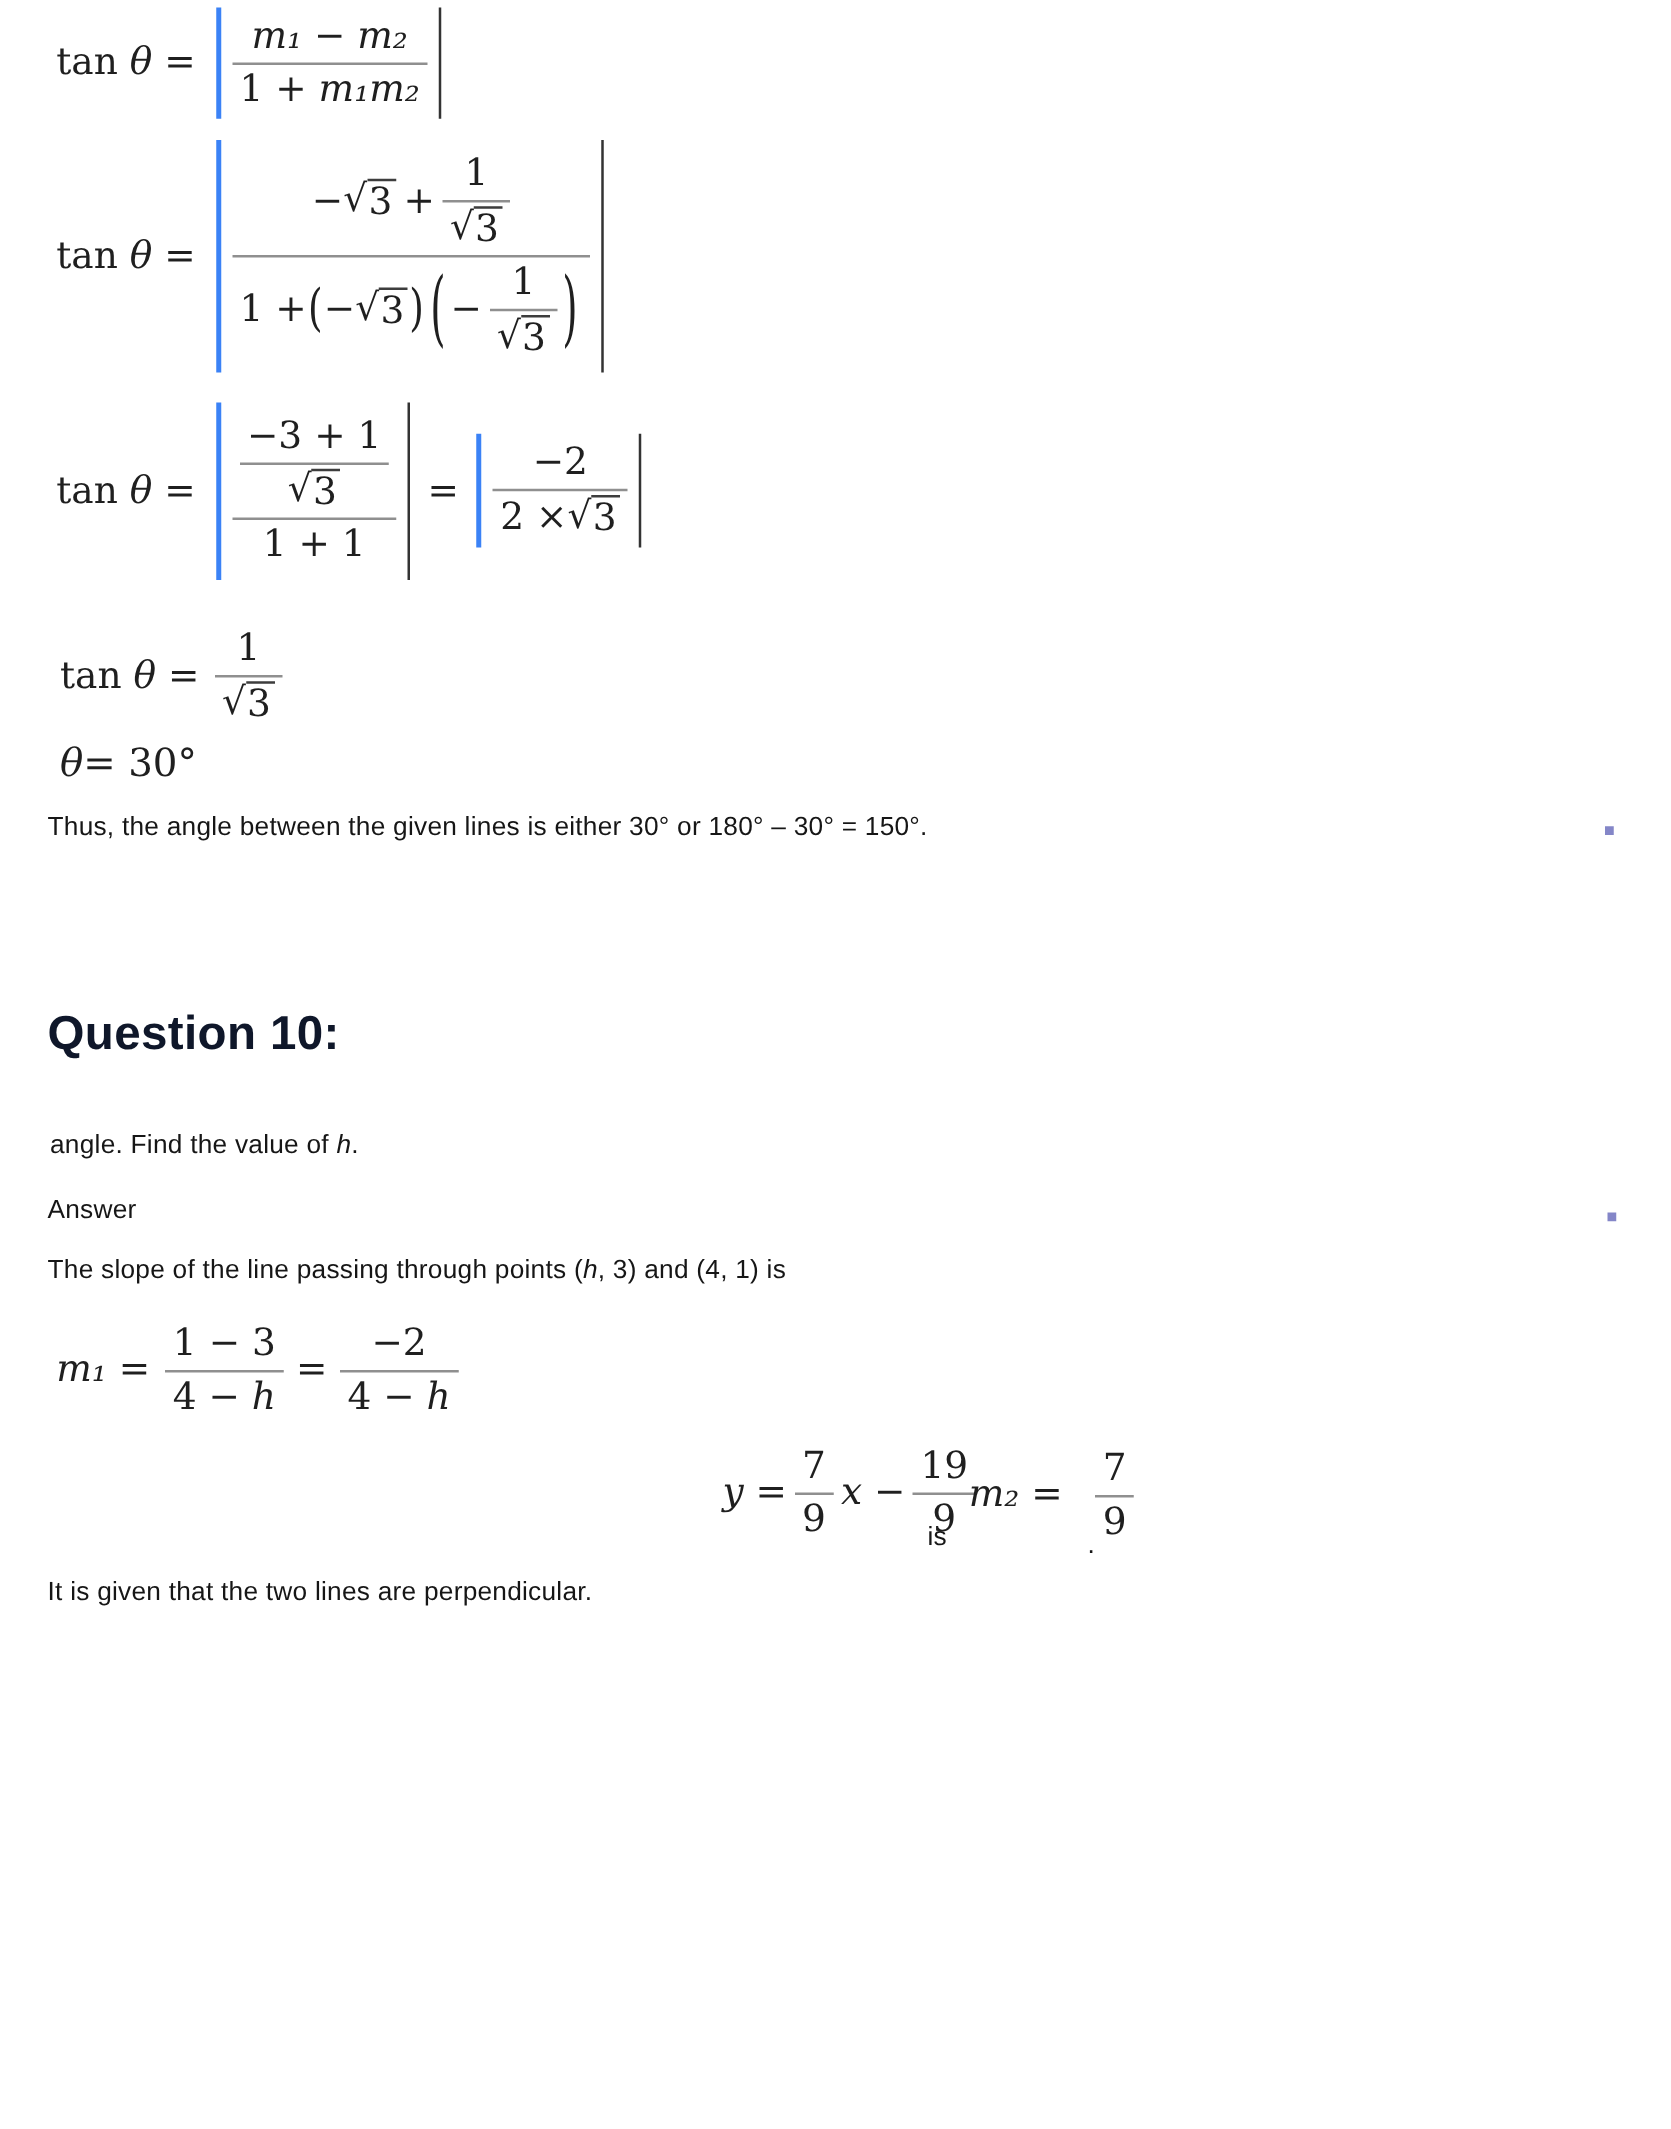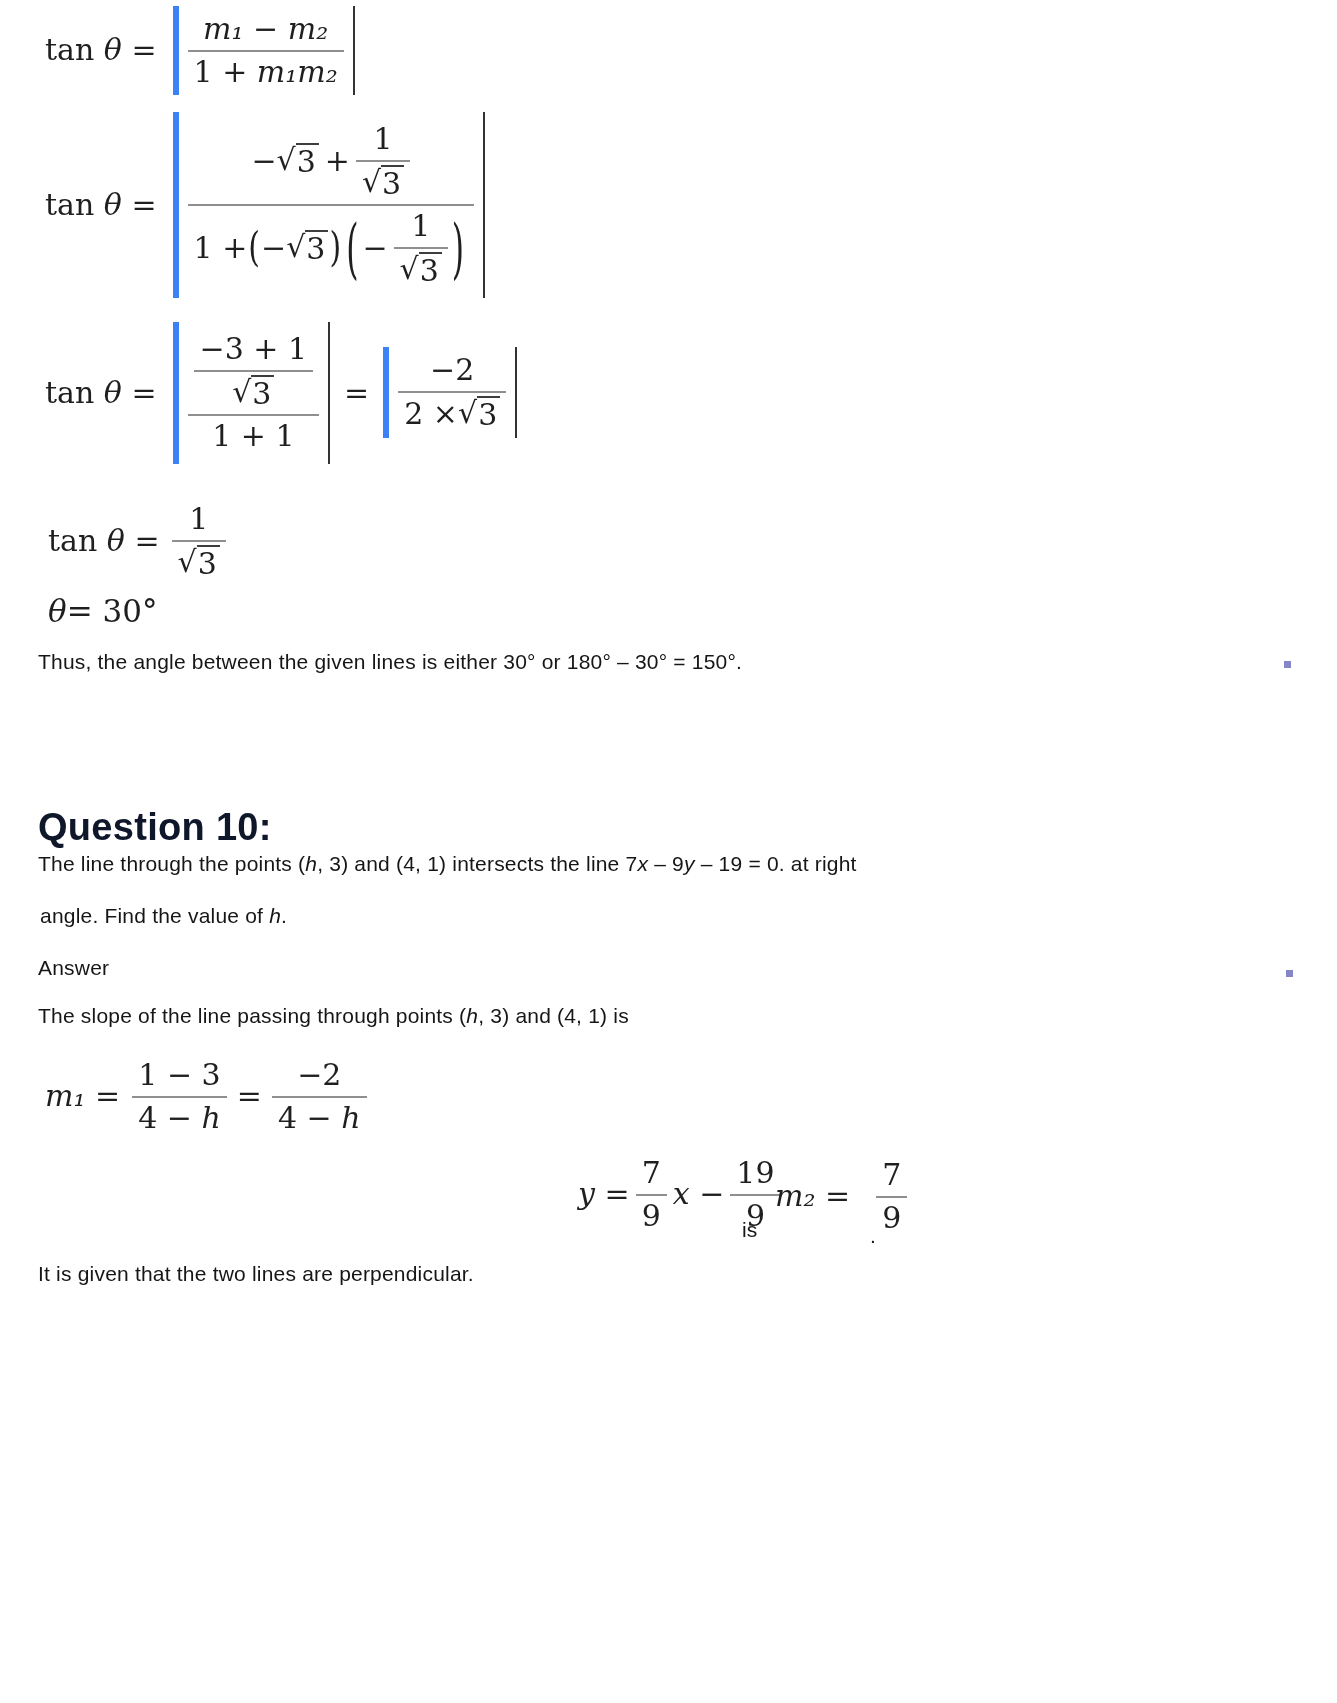--- a/index.html
+++ b/index.html
@@ -24,21 +24,21 @@
     line-height:1.15;
   }
   .math i { font-style:italic; }
   .math .lhs { margin-right:12px; }
   .frac { display:inline-flex; flex-direction:column; vertical-align:middle; }
   .frac > .num { display:block; text-align:center; padding:0 6px 3px; border-bottom:2px solid #8f8f8f; }
   .frac > .den { display:block; text-align:center; padding:3px 6px 0; }
   .row { display:inline-flex; align-items:center; }
   .abs {
     display:inline-flex; align-items:center;
-    border-left:6px solid #3b82f6; border-right:2px solid #333333;
+    border-left:4px solid #3b82f6; border-right:2px solid #333333;
     padding:6px 9px; margin:0 4px;
   }
   .abs.tall { padding:10px 9px; }
   .sq { display:inline-flex; align-items:flex-start; }
   .sq .rsign { }
   .sq .rad { border-top:2px solid #3d3d3d; padding:0 3px 0 1px; }
   .paren { display:inline-block; transform:scaleY(1.35); margin:0 1px; }
   .bigp { display:inline-block; transform:scaleY(2.1); font-size:1.05em; font-weight:300; margin:0 4px; }
   .op { margin:0 6px; }
   .eqsign { margin:0 10px; }
@@ -159,21 +159,20 @@
       <i>θ</i>
       <span> = 30°</span>
     </div>
 
   <div class="body-text" style="left:38px; top:650px;">Thus, the angle between the given lines is either 30° or 180° – 30° = 150°.</div>
 
   <div class="dot" style="left:1284px; top:661px;"></div>
 
   <div class="q-heading" style="left:38px; top:806px;">Question 10:</div>
 
-  <div class="body-text" style="left:38px; top:852px;"><span>The line through the points (</span><i>h</i><span>, 3) and (4, 1) intersects the line 7</span><i>x</i><span> – 9</span><i>y</i><span> – 19 = 0. at right</span></div>
   <div class="body-text" style="left:40px; top:904px;"><span>angle. Find the value of </span><i>h</i><span>.</span></div>
 
   <div class="body-text" style="left:38px; top:956px;">Answer</div>
 
   <div class="dot" style="left:1286px; top:970px;"></div>
 
   <div class="body-text" style="left:38px; top:1004px;"><span>The slope of the line passing through points (</span><i>h</i><span>, 3) and (4, 1) is</span></div>
 
   <div class="math" style="left:45px; top:1058px;">
     <span class="lhs"><i>m₁</i><span> =</span></span>

